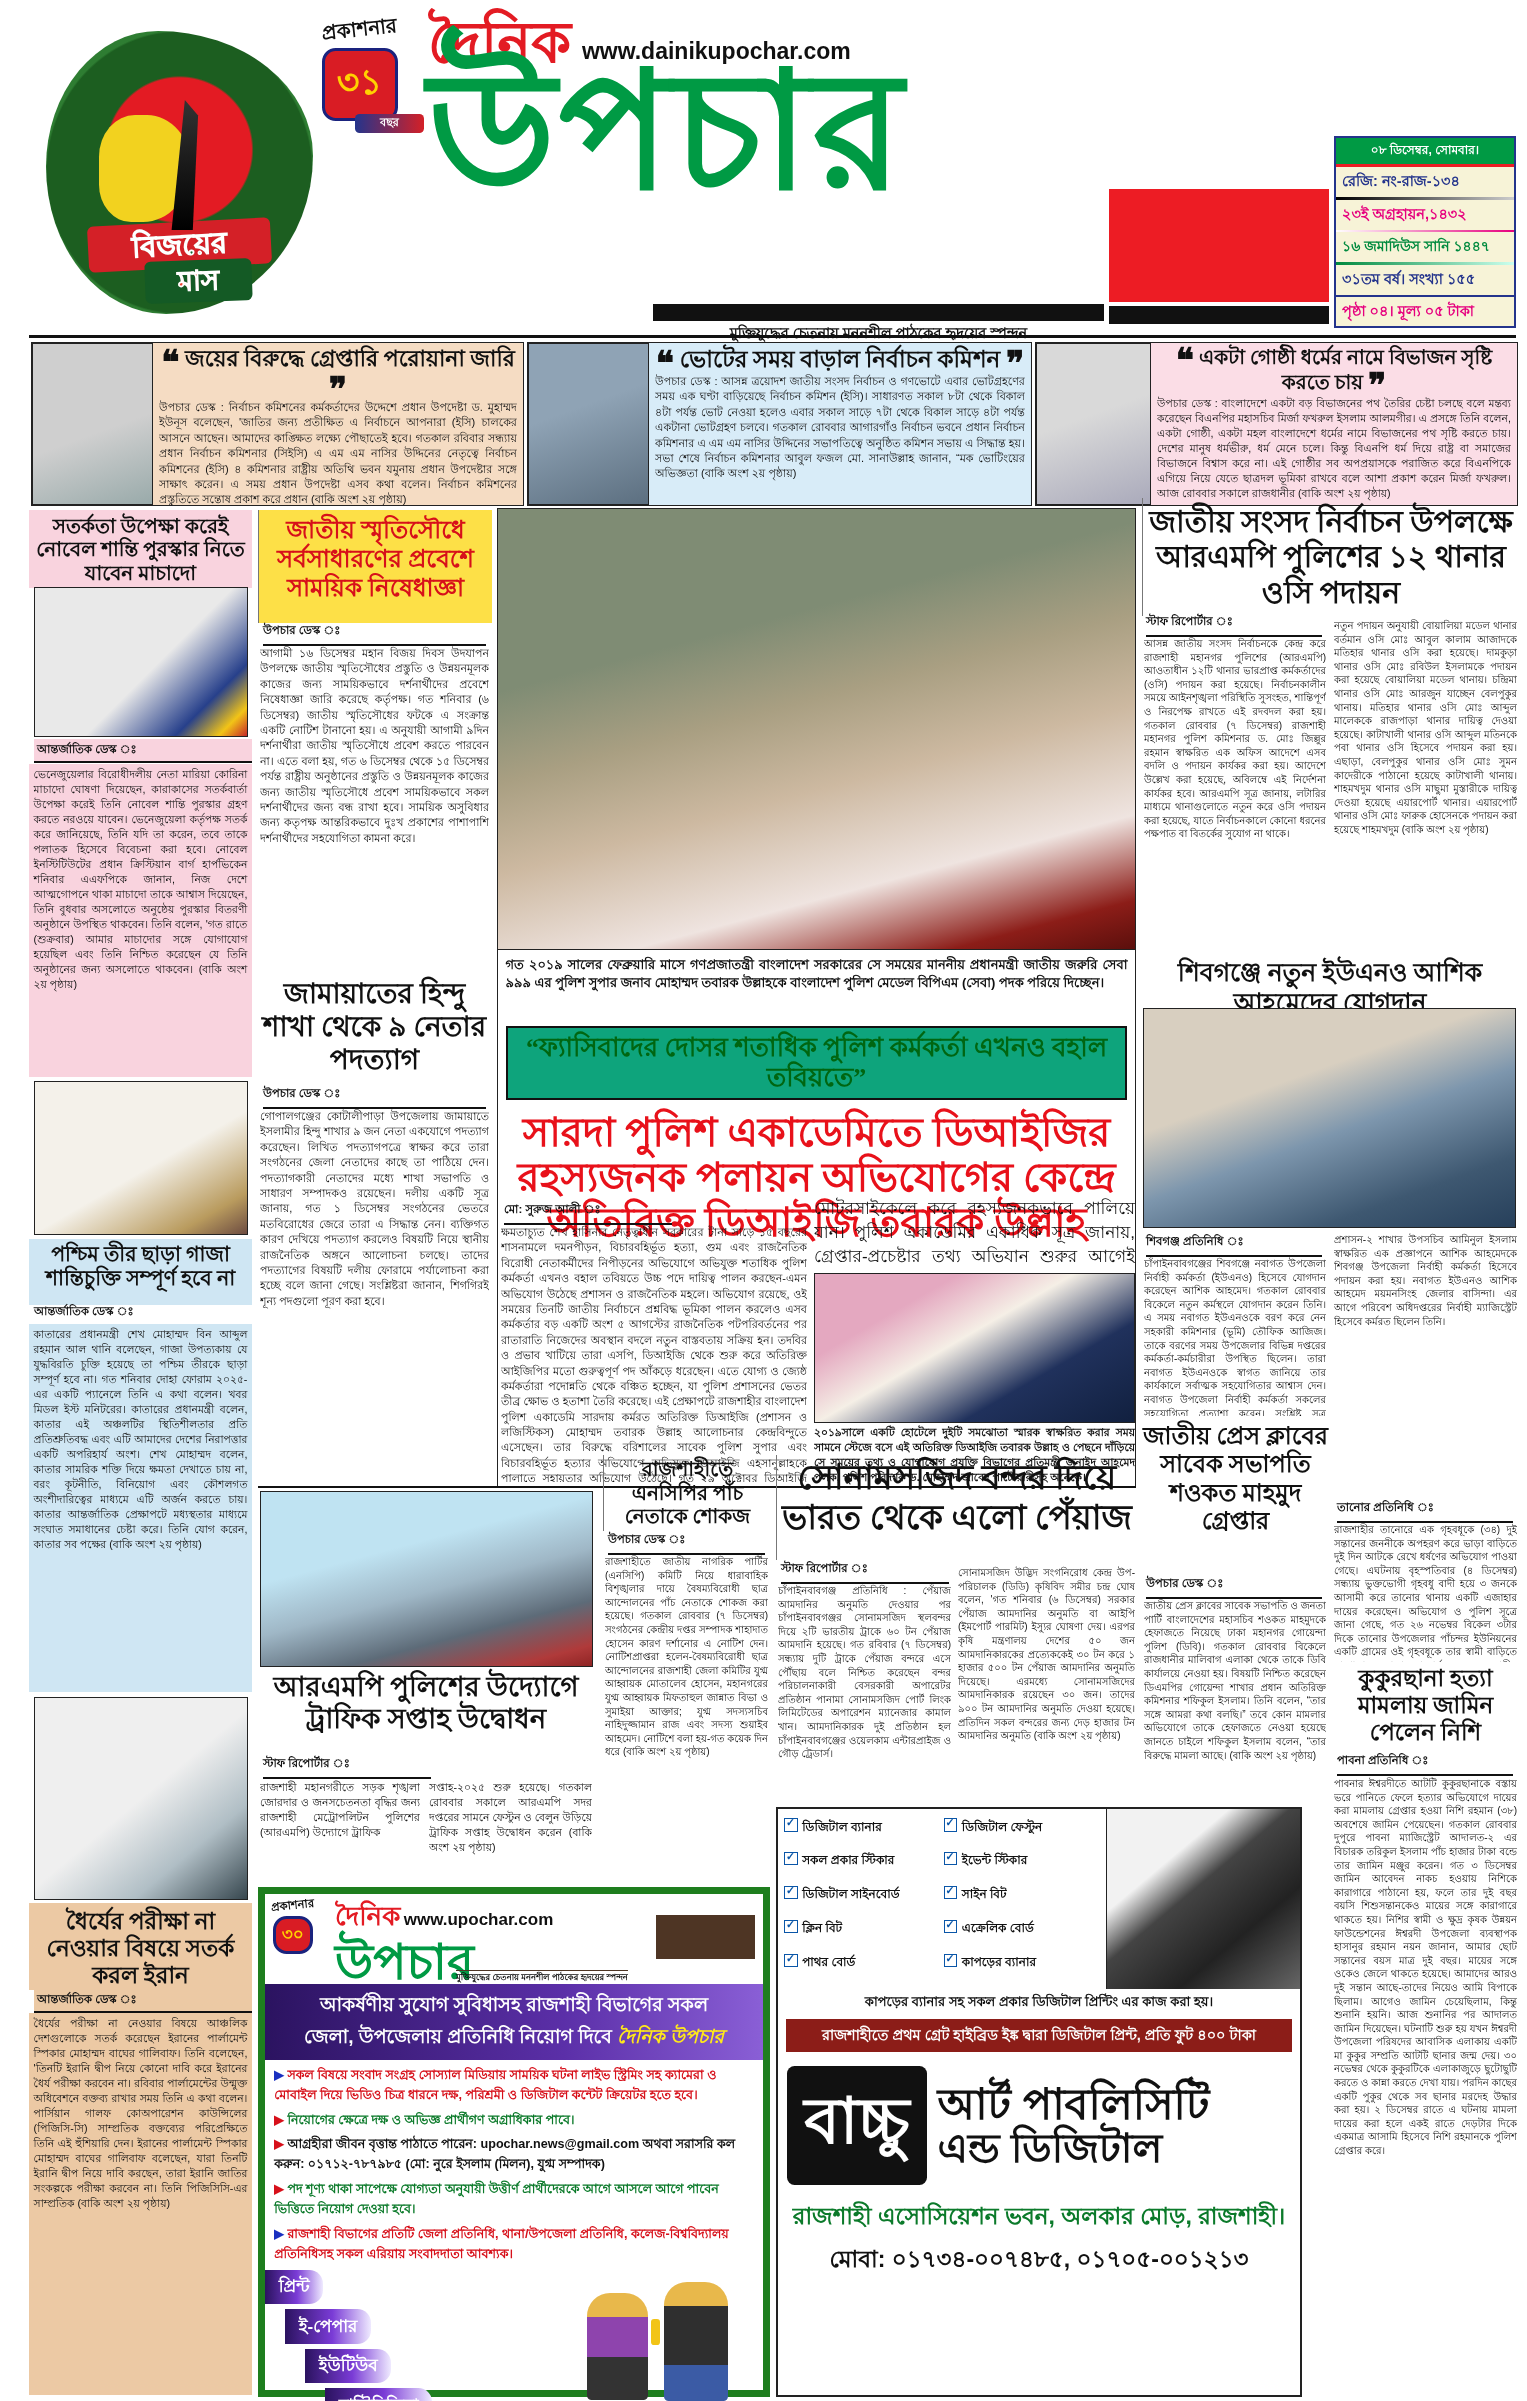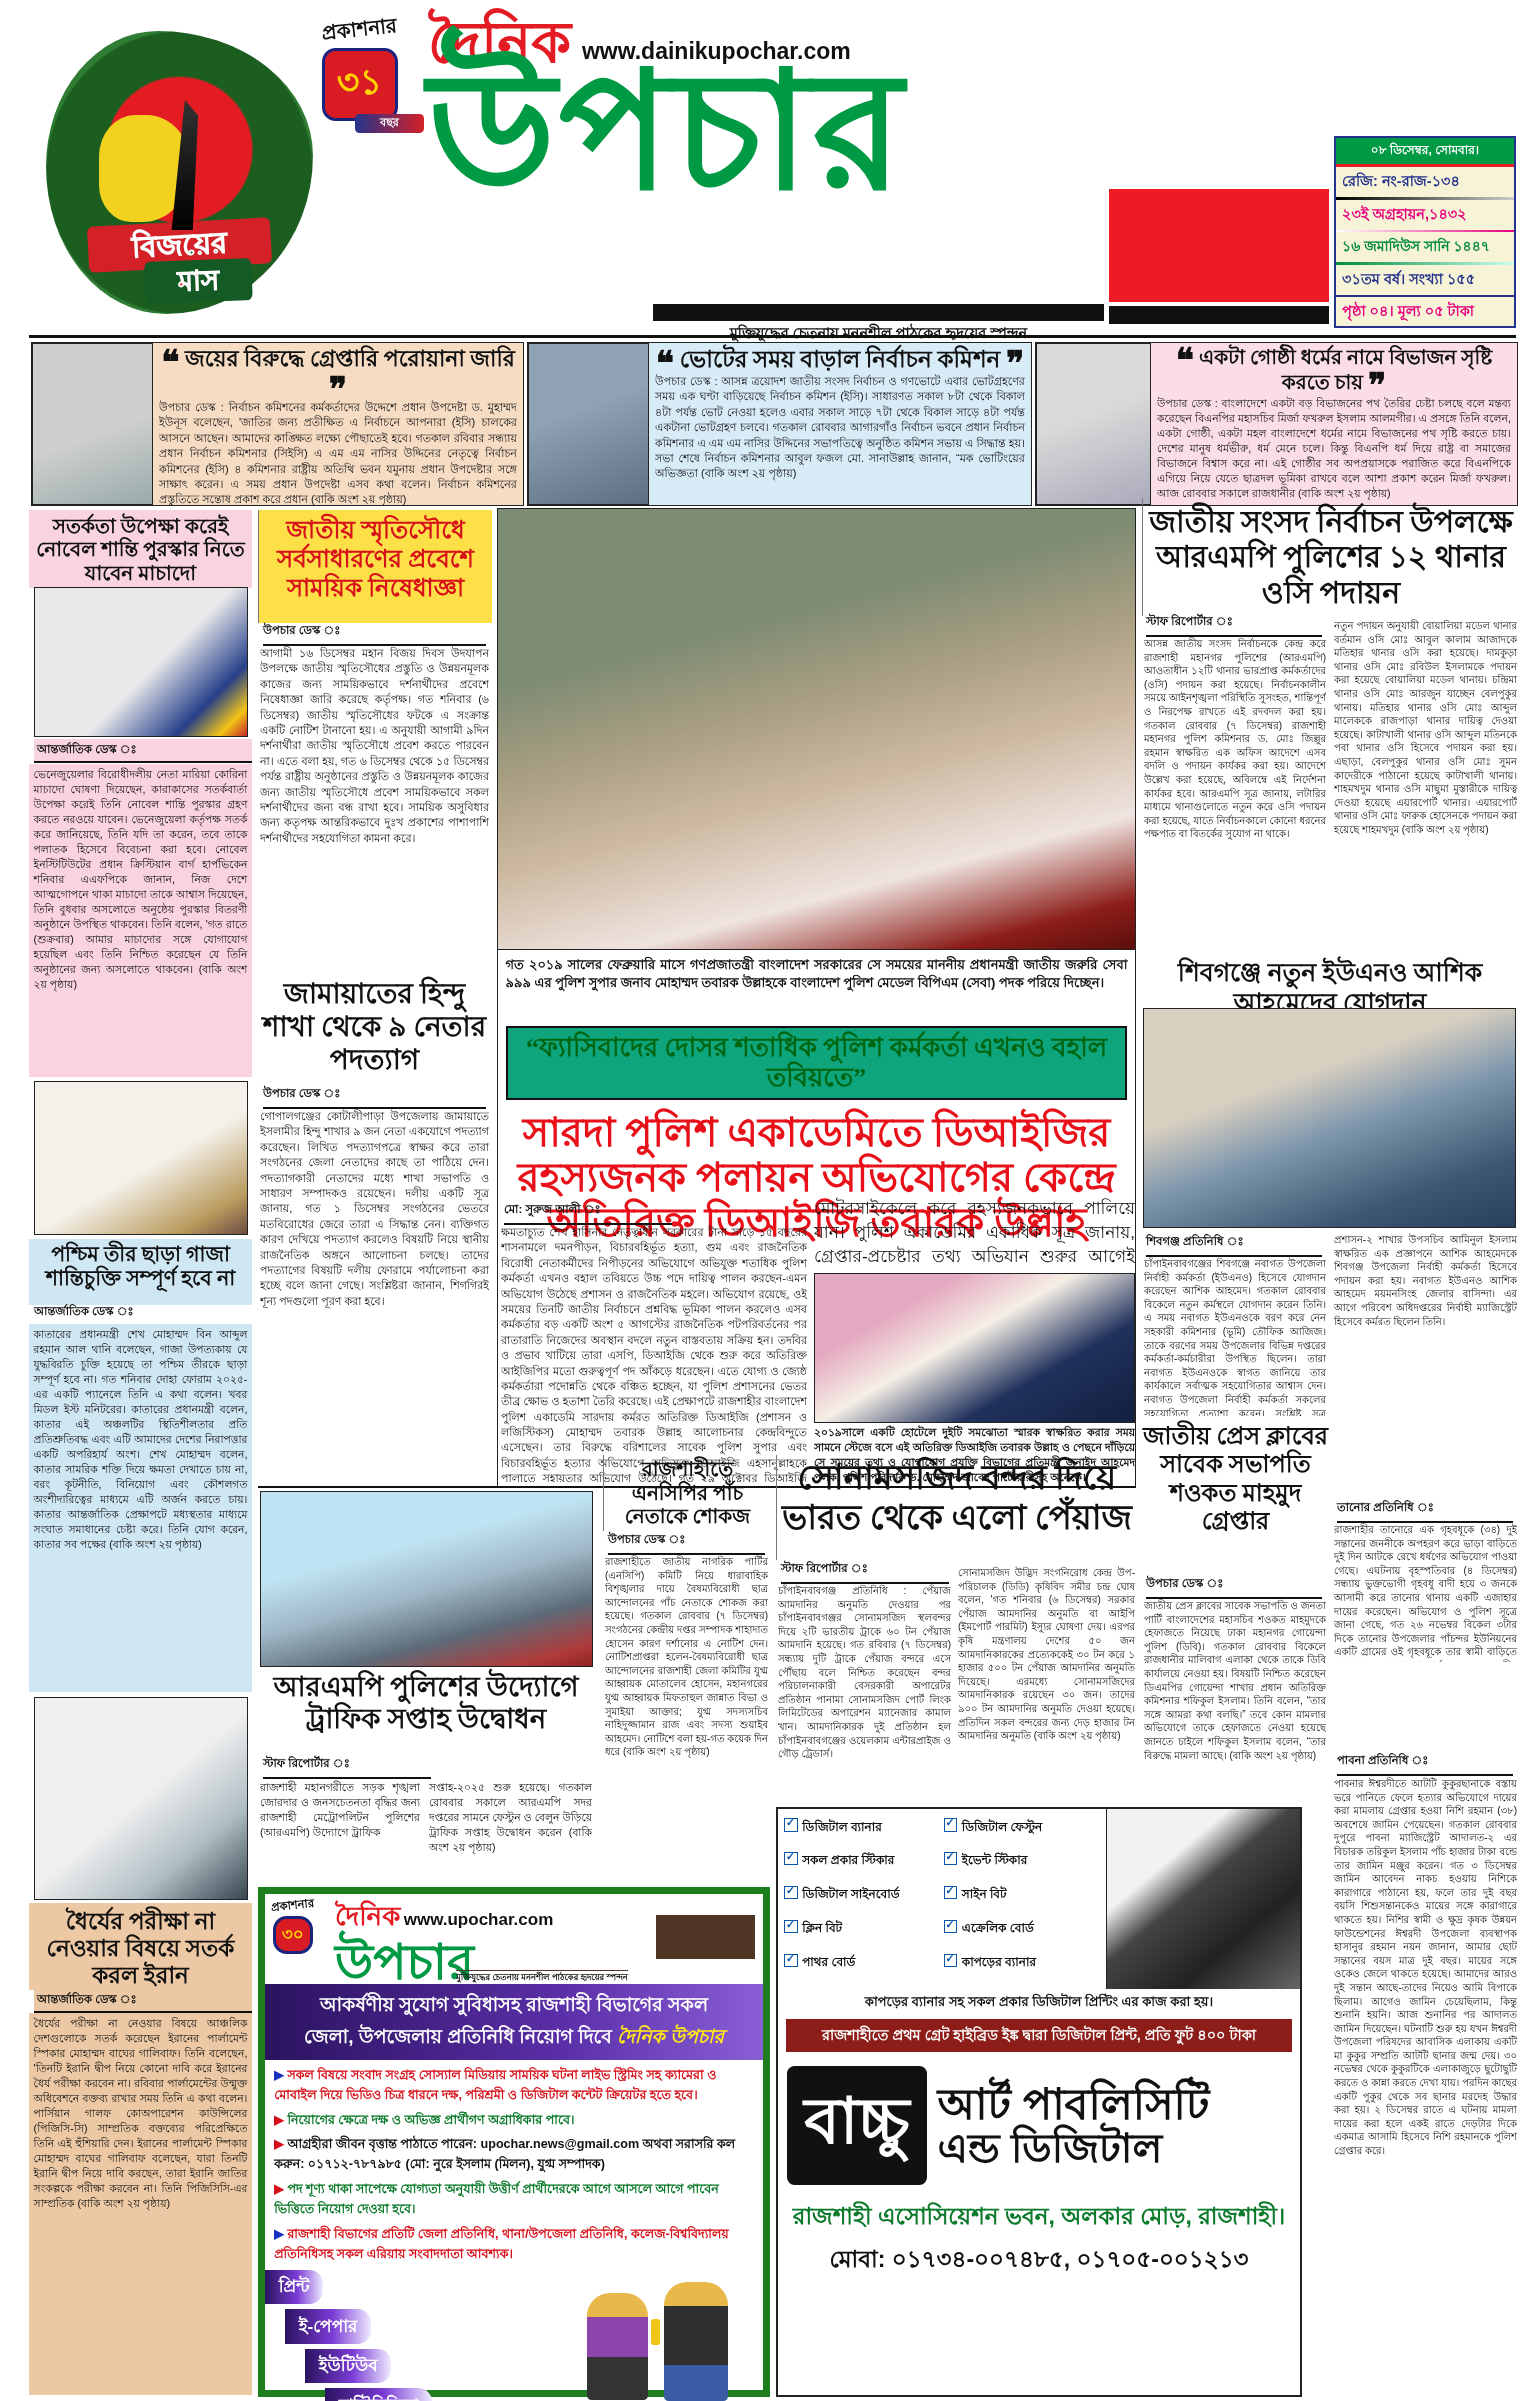--- a/index.html
+++ b/index.html
@@ -149,20 +149,21 @@
   <div class="abs body-txt sm" style="left:1144px;top:1257px;width:182px;height:159px;">চাঁপাইনবাবগঞ্জের শিবগঞ্জে নবাগত উপজেলা নির্বাহী কর্মকর্তা (ইউএনও) হিসেবে যোগদান করেছেন আশিক আহমেদ। গতকাল রোববার বিকেলে নতুন কর্মস্থলে যোগদান করেন তিনি। এ সময় নবাগত ইউএনওকে বরণ করে নেন সহকারী কমিশনার (ভূমি) তৌফিক আজিজ। তাকে বরণের সময় উপজেলার বিভিন্ন দপ্তরের কর্মকর্তা-কর্মচারীরা উপস্থিত ছিলেন। তারা নবাগত ইউএনওকে স্বাগত জানিয়ে তার কার্যকালে সর্বাত্মক সহযোগিতার আশ্বাস দেন। নবাগত উপজেলা নির্বাহী কর্মকর্তা সকলের সহযোগিতা প্রত্যাশা করেন। সংশ্লিষ্ট সূত্র জানায়, গত ২৬ নভেম্বর জনপ্রশাসন মন্ত্রণালয়ের মাঠ</div>
   <div class="abs body-txt sm" style="left:1334px;top:1233px;width:183px;height:139px;">প্রশাসন-২ শাখার উপসচিব আমিনুল ইসলাম স্বাক্ষরিত এক প্রজ্ঞাপনে আশিক আহমেদকে শিবগঞ্জ উপজেলা নির্বাহী কর্মকর্তা হিসেবে পদায়ন করা হয়। নবাগত ইউএনও আশিক আহমেদ ময়মনসিংহ জেলার বাসিন্দা। এর আগে পরিবেশ অধিদপ্তরের নির্বাহী ম্যাজিস্ট্রেট হিসেবে কর্মরত ছিলেন তিনি।</div>
 
   <div class="abs hl" style="left:1142px;top:1419px;width:187px;height:153px;font-size:24px;padding-top:3.1px;">জাতীয় প্রেস ক্লাবের সাবেক সভাপতি শওকত মাহমুদ গ্রেপ্তার</div>
   <div class="abs byline" style="left:1146px;top:1575px;width:176px;">উপচার ডেস্ক ঃ</div>
   <div class="abs body-txt sm" style="left:1144px;top:1599px;width:182px;height:163px;">জাতীয় প্রেস ক্লাবের সাবেক সভাপতি ও জনতা পার্টি বাংলাদেশের মহাসচিব শওকত মাহমুদকে হেফাজতে নিয়েছে ঢাকা মহানগর গোয়েন্দা পুলিশ (ডিবি)। গতকাল রোববার বিকেলে রাজধানীর মালিবাগ এলাকা থেকে তাকে ডিবি কার্যালয়ে নেওয়া হয়। বিষয়টি নিশ্চিত করেছেন ডিএমপির গোয়েন্দা শাখার প্রধান অতিরিক্ত কমিশনার শফিকুল ইসলাম। তিনি বলেন, “তার সঙ্গে আমরা কথা বলছি।” তবে কোন মামলার অভিযোগে তাকে হেফাজতে নেওয়া হয়েছে জানতে চাইলে শফিকুল ইসলাম বলেন, “তার বিরুদ্ধে মামলা আছে। (বাকি অংশ ২য় পৃষ্ঠায়)</div>
 
   <div class="abs byline" style="left:1337px;top:1499px;width:176px;">তানোর প্রতিনিধি ঃ</div>
   <div class="abs body-txt sm" style="left:1334px;top:1523px;width:183px;height:139px;">রাজশাহীর তানোরে এক গৃহবধূকে (৩৪) দুই সন্তানের জননীকে অপহরণ করে ভাড়া বাড়িতে দুই দিন আটকে রেখে ধর্ষণের অভিযোগ পাওয়া গেছে। এঘটনায় বৃহস্পতিবার (৪ ডিসেম্বর) সন্ধ্যায় ভুক্তভোগী গৃহবধু বাদী হয়ে ৩ জনকে আসামী করে তানোর থানায় একটি এজাহার দায়ের করেছেন। অভিযোগ ও পুলিশ সূত্রে জানা গেছে, গত ২৬ নভেম্বর বিকেল ৩টার দিকে তানোর উপজেলার পাঁচন্দর ইউনিয়নের একটি গ্রামের ওই গৃহবধূকে তার স্বামী বাড়িতে না থাকার সুযোগে জোরপূর্বক তুলে নেয় স্থানীয় আসামি পক্ষের লোকজন। অভিযুক্তরা হলেন- সাহাপুর গ্রামের সুমন (৪৫), শফিকুল ইসলাম (৪৭) এবং পলাশ (৪২)। (বাকি অংশ ২য় পৃষ্ঠায়)</div>
 
+  <div class="abs hl" style="left:1334px;top:1665px;width:183px;height:86px;font-size:23px;">কুকুরছানা হত্যা মামলায় জামিন পেলেন নিশি</div>
   <div class="abs byline" style="left:1337px;top:1752px;width:176px;">পাবনা প্রতিনিধি ঃ</div>
   <div class="abs body-txt sm" style="left:1334px;top:1777px;width:183px;height:617px;">পাবনার ঈশ্বরদীতে আটটি কুকুরছানাকে বস্তায় ভরে পানিতে ফেলে হত্যার অভিযোগে দায়ের করা মামলায় গ্রেপ্তার হওয়া নিশি রহমান (৩৮) অবশেষে জামিন পেয়েছেন। গতকাল রোববার দুপুরে পাবনা ম্যাজিস্ট্রেট আদালত-২ এর বিচারক তরিকুল ইসলাম পাঁচ হাজার টাকা বন্ডে তার জামিন মঞ্জুর করেন। গত ৩ ডিসেম্বর জামিন আবেদন নাকচ হওয়ায় নিশিকে কারাগারে পাঠানো হয়, ফলে তার দুই বছর বয়সি শিশুসন্তানকেও মায়ের সঙ্গে কারাগারে থাকতে হয়। নিশির স্বামী ও ক্ষুদ্র কৃষক উন্নয়ন ফাউন্ডেশনের ঈশ্বরদী উপজেলা ব্যবস্থাপক হাসানুর রহমান নয়ন জানান, আমার ছোট সন্তানের বয়স মাত্র দুই বছর। মায়ের সঙ্গে ওকেও জেলে থাকতে হয়েছে। আমাদের আরও দুই সন্তান আছে-তাদের নিয়েও আমি বিপাকে ছিলাম। আগেও জামিন চেয়েছিলাম, কিন্তু শুনানি হয়নি। আজ শুনানির পর আদালত জামিন দিয়েছেন। ঘটনাটি শুরু হয় যখন ঈশ্বরদী উপজেলা পরিষদের আবাসিক এলাকায় একটি মা কুকুর সম্প্রতি আটটি ছানার জন্ম দেয়। ৩০ নভেম্বর থেকে কুকুরটিকে এলাকাজুড়ে ছুটোছুটি করতে ও কান্না করতে দেখা যায়। পরদিন কাছের একটি পুকুর থেকে সব ছানার মরদেহ উদ্ধার করা হয়। ২ ডিসেম্বর রাতে এ ঘটনায় মামলা দায়ের করা হলে একই রাতে দেড়টার দিকে একমাত্র আসামি হিসেবে নিশি রহমানকে পুলিশ গ্রেপ্তার করে।</div>
 
   <div class="abs photo" style="left:260px;top:1491px;width:333px;height:176px;background:linear-gradient(165deg,#bfe3f2 0 35%,#9fb7c6 55%,#5d6b78 75%,#b03a3a 92%,#8f2424 100%);"></div>
   <div class="abs hl" style="left:258px;top:1671px;width:336px;height:81px;font-size:27.5px;">আরএমপি পুলিশের উদ্যোগে ট্রাফিক সপ্তাহ উদ্বোধন</div>
   <div class="abs byline" style="left:263px;top:1755px;width:168px;">স্টাফ রিপোর্টার ঃ</div>
   <div class="abs body-txt" style="left:260px;top:1780px;width:160px;height:98px;">রাজশাহী মহানগরীতে সড়ক শৃঙ্খলা জোরদার ও জনসচেতনতা বৃদ্ধির জন্য রাজশাহী মেট্রোপলিটন পুলিশের (আরএমপি) উদ্যোগে ট্রাফিক</div>
   <div class="abs body-txt" style="left:429px;top:1780px;width:163px;height:98px;">সপ্তাহ-২০২৫ শুরু হয়েছে। গতকাল রোববার সকালে আরএমপি সদর দপ্তরের সামনে ফেস্টুন ও বেলুন উড়িয়ে ট্রাফিক সপ্তাহ উদ্বোধন করেন (বাকি অংশ ২য় পৃষ্ঠায়)</div>
 
   <div class="abs hl colrule" style="left:603px;top:1455px;width:167px;height:73px;font-size:20px;padding-top:3.1px;">রাজশাহীতে এনসিপির পাঁচ নেতাকে শোকজ</div>

